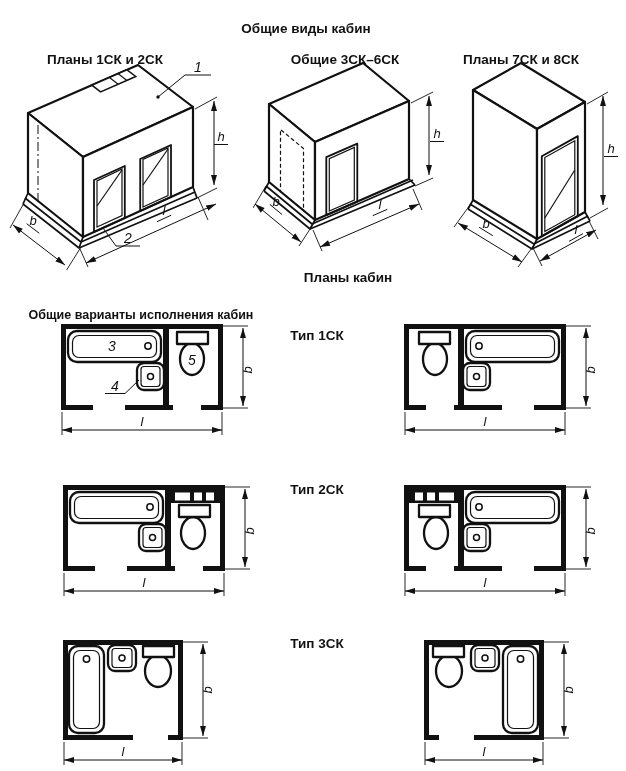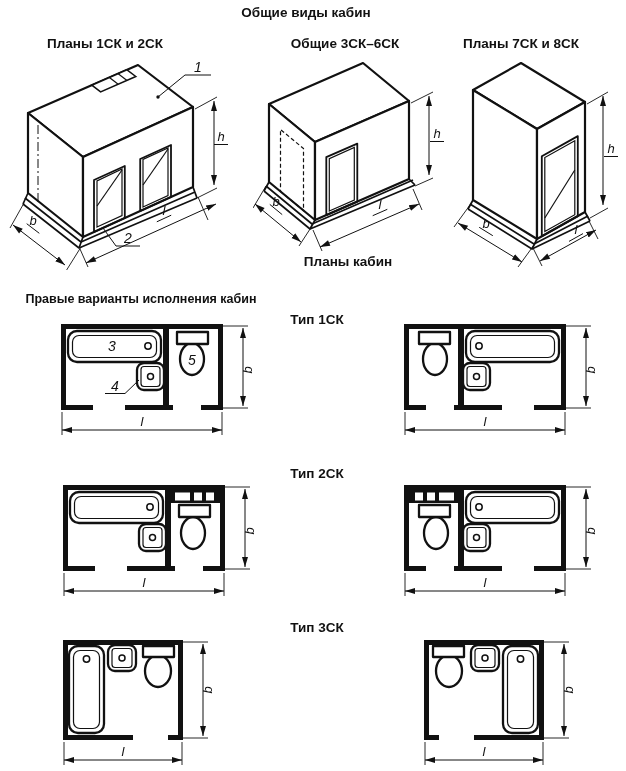--- a/index.html
+++ b/index.html
@@ -1,19 +1,19 @@
 <!DOCTYPE html>
 <html><head>
 <meta charset="utf-8">
 <style>
   html,body{margin:0;padding:0;background:#fff;}
   #sheet{position:relative;width:626px;height:771px;background:#fff;overflow:hidden;
          font-family:"Liberation Sans",sans-serif;color:#111;}
   .lbl{position:absolute;transform:translateX(-50%);white-space:nowrap;
-       font:700 13.5px "Liberation Sans",sans-serif;color:#111;}
+       font:700 13.5px "Liberation Sans",sans-serif;color:#111;margin-top:16px;}
   .lbl.small{font-size:12.5px;}
   .abs{position:absolute;}
   
   .face{fill:#fff;stroke:#111;stroke-width:2.2;stroke-linejoin:round;}
   .pl{fill:none;stroke:#111;stroke-width:1.7;stroke-linejoin:round;}
   .dr{fill:none;stroke:#111;stroke-width:1.8;stroke-linejoin:round;}
   .fi{fill:none;stroke:#111;stroke-width:1.2;}
   .fc{fill:#fff;stroke:#111;stroke-width:1.5;}
   .fx{fill:#fff;stroke:#111;stroke-width:2.3;stroke-linejoin:round;}
   .w{fill:#111;stroke:none;}
@@ -41,21 +41,21 @@
         <path d="M11,1 L1,4 L11,7 Z" fill="#111"></path>
       </marker>
     </defs>
   </svg>
 
   <div class="lbl" style="left:306px;top:5px">Общие виды кабин</div>
   <div class="lbl" style="left:105px;top:36px">Планы 1СК и 2СК</div>
   <div class="lbl" style="left:345px;top:36px">Общие 3СК–6СК</div>
   <div class="lbl" style="left:521px;top:36px">Планы 7СК и 8СК</div>
   <div class="lbl" style="left:348px;top:254px">Планы кабин</div>
-  <div class="lbl small" style="left:141px;top:292px">Правые варианты исполнения кабин</div>
+  <div class="lbl small" style="left:141px;top:292px">Общие варианты исполнения кабин</div>
   <div class="lbl" style="left:317px;top:312px">Тип 1СК</div>
   <div class="lbl" style="left:317px;top:466px">Тип 2СК</div>
   <div class="lbl" style="left:317px;top:620px">Тип 3СК</div>
 
   <svg class="abs" style="left:8px;top:55px" width="245" height="215" viewBox="0 0 245 215">
     <g>
       <polygon class="face" points="130,10 185,52 75,102 20,58"></polygon>
       <polygon class="face" points="20,58 75,102 75,182 20,138"></polygon>
       <polygon class="face" points="75,102 185,52 185,132 75,182"></polygon>
     </g>

